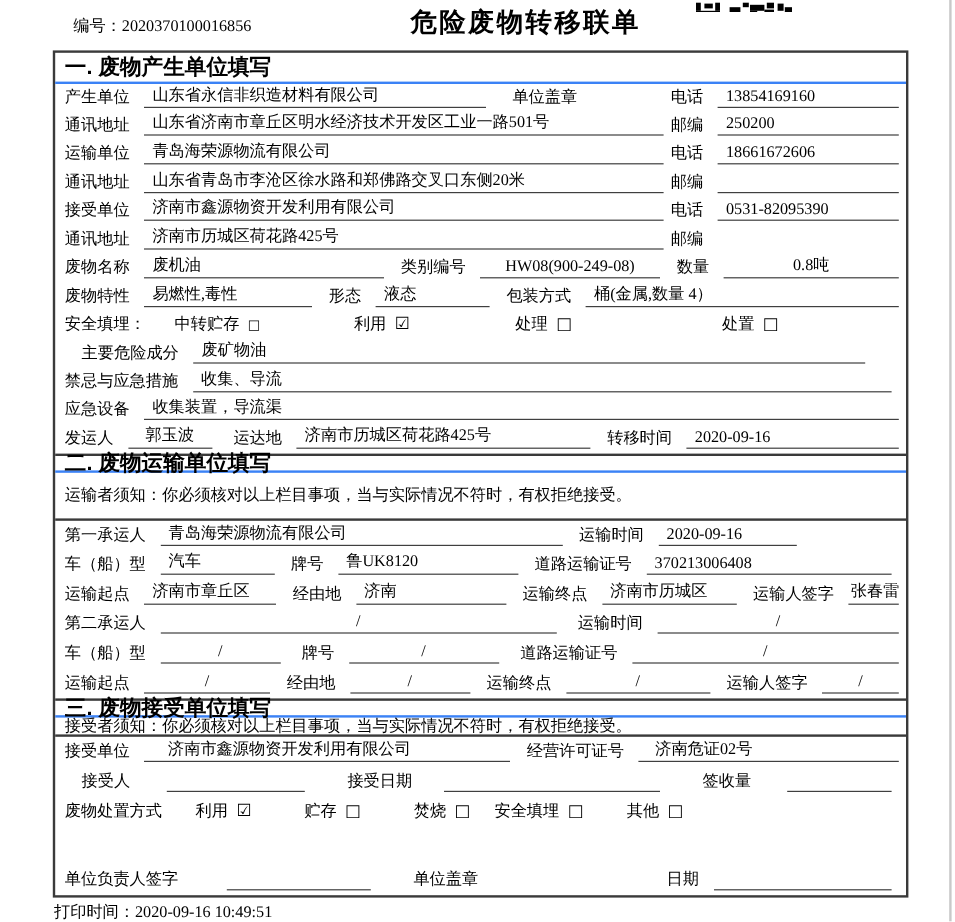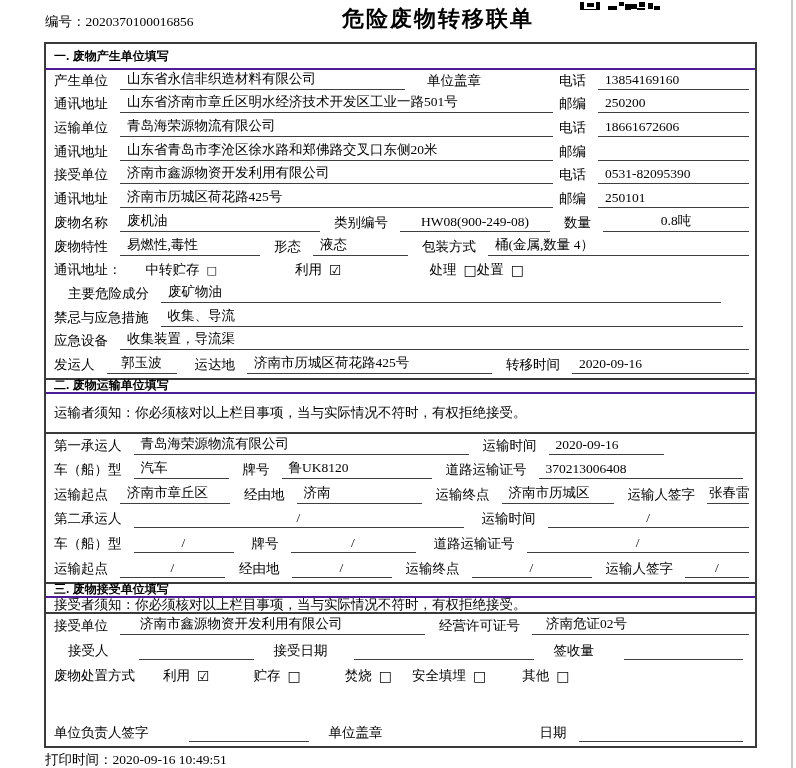--- a/index.html
+++ b/index.html
@@ -5,36 +5,36 @@
   * { box-sizing: border-box; margin: 0; padding: 0; }
   html,body { background:#fff; }
   body {
     width: 796px; height: 768px; position: relative;
     font-family: "Liberation Serif", "DejaVu Serif", serif;
     color: #000; font-size: 13.5px; overflow: hidden;
   }
   .page { position:absolute; inset:0; background:#fff; }
   .page-edge { position:absolute; left:791px; top:0; width:2px; height:768px; background:#c9c9c9; }
 
-  .serial { position:absolute; left:45px; top:13px; white-space:nowrap; }
+  .serial { position:absolute; left:61px; top:13px; white-space:nowrap; }
   .doc-title {
     position:absolute; left:80px; top:4px; width:716px; text-align:center;
     font-family:"Liberation Sans","DejaVu Sans",sans-serif;
     font-weight:bold; font-size:22px; letter-spacing:2px;
   }
   .qr { position:absolute; left:578px; top:0; width:82px; height:10px; overflow:hidden; }
 
   .form {
     position:absolute; left:44px; top:42px; width:713px; height:706px;
     border:2px solid #3a3a3a; display:flex; flex-direction:column; background:#fff;
   }
   .sec-h {
     flex:0 0 auto; display:flex; align-items:center; padding-left:8px;
-    font-family:"Liberation Sans","DejaVu Sans",sans-serif; font-weight:bold; font-size:12px;
-    border-bottom:2px solid #4c1d95;
+    font-family:"Liberation Sans","DejaVu Sans",sans-serif; font-weight:bold; font-size:18px;
+    border-bottom:2px solid #3b82f6;
   }
   .sec-h.first { height:26px; }
   .sec-h.mid   { height:16px; border-top:2px solid #3a3a3a; }
   .notice-row { flex:0 0 auto; height:40px; display:flex; align-items:center; padding-left:8px; border-bottom:2px solid #3a3a3a; }
 
   .row { flex:0 0 auto; display:flex; align-items:flex-end; padding:0 6px 4px 8px; }
   .r1 { height:23.7px;align-items:flex-end; }
   .r2 { height:24.6px; }
   .r3 { height:25px; }
   .row.last { flex:1; }
@@ -55,21 +55,21 @@
   .box.sm { font-size:11px; }
   .opt { display:flex; align-items:center; white-space:nowrap; }
 
   .print-time { position:absolute; left:45px; top:751px; white-space:nowrap; }
 
   .w285{width:285px} .w200{width:200px} .w150{width:150px} .w140{width:140px}
   .w100{width:100px} .w95{width:95px} .w70{width:70px} .w110{width:110px}
   .w125{width:125px} .w112{width:112px} .w330{width:330px} .w335{width:335px}
   .w115{width:115px} .w120{width:120px} .w245{width:245px} .w305{width:305px}
   .w180{width:180px} .w105{width:105px}
-  .ml14{margin-left:14px} .ml18{margin-left:18px} .ml20{margin-left:20px}
+  .ml14{margin-left:14px} .ml18{margin-left:18px} .ml20{margin-left:36px}
   .ml22{margin-left:22px} .ml145{margin-left:145px} .mr6{margin-right:6px} .mr28{margin-right:28px}
 </style>
 </head>
 <body>
 
 <div class="page">
 
   <div class="serial">
     <span>编号：</span><span>2020370100016856</span>
   </div>
@@ -156,21 +156,20 @@
       </div>
     </div>
 
     <div class="row r1">
       <div class="left">
         <span class="lbl">通讯地址</span>
         <span class="uv fill mr6">济南市历城区荷花路425号</span>
       </div>
       <div class="right">
         <span class="lbl">邮编</span>
-        <span class="uv">250101</span>
       </div>
     </div>
 
     <div class="row r1">
       <span class="lbl">废物名称</span>
       <span class="uv w200">废机油</span>
       <span class="lbl ml14">类别编号</span>
       <span class="uv w150 c">HW08(900-249-08)</span>
       <span class="lbl ml14">数量</span>
       <span class="uv fill c">0.8吨</span>
@@ -179,34 +178,34 @@
     <div class="row r1">
       <span class="lbl">废物特性</span>
       <span class="uv w140">易燃性,毒性</span>
       <span class="lbl ml14">形态</span>
       <span class="uv w95">液态</span>
       <span class="lbl ml14">包装方式</span>
       <span class="uv fill">桶(金属,数量 4）</span>
     </div>
 
     <div class="row r1">
-      <span class="lbl">通讯地址：</span>
+      <span class="lbl">安全填埋：</span>
       <span class="opt" style="margin-left:12px">
         <span>中转贮存</span>
         <span class="box sm">□</span>
       </span>
       <span class="opt" style="margin-left:78px">
         <span>利用</span>
         <span class="box">☑</span>
       </span>
       <span class="opt" style="margin-left:88px">
         <span>处理</span>
         <span class="box">□</span>
       </span>
-      <span class="opt" style="">
+      <span class="opt" style="margin-left:125px">
         <span>处置</span>
         <span class="box">□</span>
       </span>
     </div>
 
     <div class="row r1">
       <span class="lbl ml14">主要危险成分</span>
       <span class="uv fill mr28">废矿物油</span>
     </div>
 

